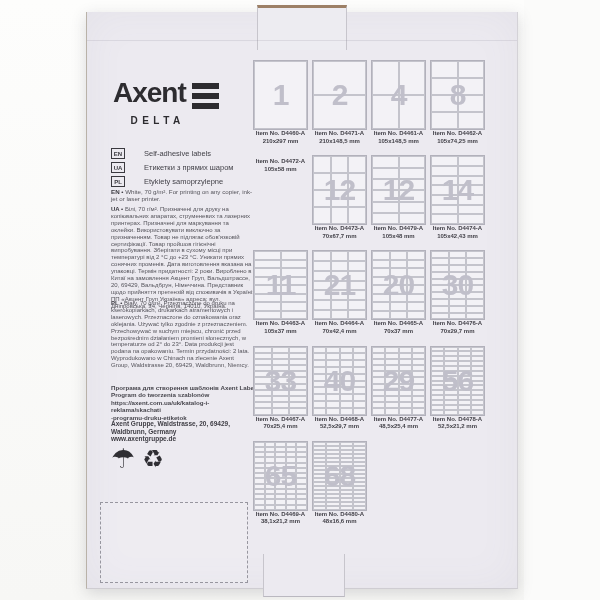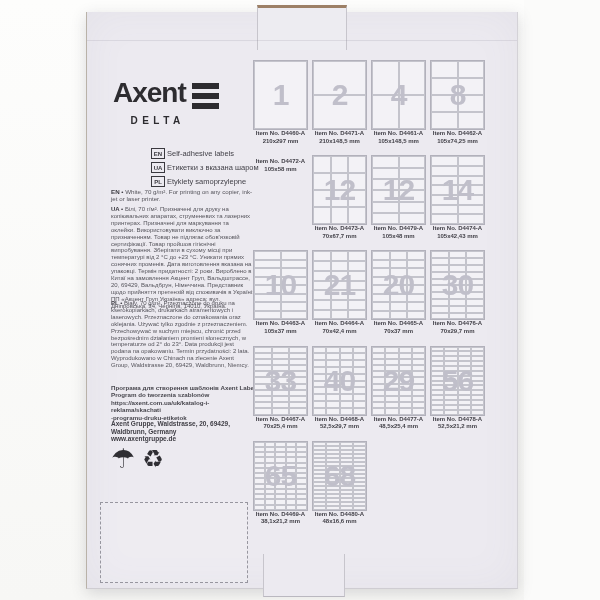--- a/index.html
+++ b/index.html
@@ -16,21 +16,21 @@
        border-left:1px solid #c7c5cc;border-right:1px solid #c7c5cc;border-bottom:1px solid #bab8c0;}
   
   .logo{position:absolute;left:26px;top:68px;display:flex;align-items:flex-start;}
   .logo-text{display:flex;flex-direction:column;align-items:flex-end;}
   .logo-axent{font-size:28px;font-weight:bold;color:#2d2c30;letter-spacing:-1px;line-height:26px;}
   .logo-delta{font-size:10px;font-weight:bold;color:#2d2c30;letter-spacing:4.5px;margin-top:9px;margin-right:1px;}
   .logo-bars{display:flex;flex-direction:column;gap:4px;margin-left:6px;margin-top:3px;}
   .logo-bars div{width:27px;height:6px;background:#2d2c30;}
   
   .langs{position:absolute;left:24px;top:136px;display:flex;flex-direction:column;gap:3px;}
-  .lang-row{display:flex;align-items:center;gap:2px;margin-left:40px;}
+  .lang-row{display:flex;align-items:center;gap:19px;}
   .lang-tag{width:12px;height:9px;border:1px solid #3a393f;color:#3a393f;font-size:6px;font-weight:bold;
             display:flex;align-items:center;justify-content:center;}
   .lang-label{font-size:7.5px;color:#434249;}
   
   .para{position:absolute;left:24px;width:143px;font-size:6px;line-height:6.9px;color:#55545b;text-align:left;}
   .para b{color:#3c3b42;}
   .p-en{top:176px;font-size:6.2px;line-height:7.2px;}
   .p-ua{top:194px;}
   .p-pl{top:288px;}
   .sw-note{position:absolute;left:24px;top:372px;width:145px;font-size:6.2px;line-height:7.4px;font-weight:bold;color:#48474e;}
@@ -74,21 +74,21 @@
       </div>
     </div>
 
     <div class="langs">
       <div class="lang-row">
         <span class="lang-tag">EN</span>
         <span class="lang-label">Self-adhesive labels</span>
       </div>
       <div class="lang-row">
         <span class="lang-tag">UA</span>
-        <span class="lang-label">Етикетки з вказана шаром</span>
+        <span class="lang-label">Етикетки з прямих шаром</span>
       </div>
       <div class="lang-row">
         <span class="lang-tag">PL</span>
         <span class="lang-label">Etykiety samoprzylepne</span>
       </div>
     </div>
 
     <div class="para p-en">
       <b>EN •</b><span> White, 70 g/m². For printing on any copier, ink-jet or laser printer.</span>
     </div>
@@ -253,21 +253,21 @@
               <div class="cell"></div>
               <div class="cell"></div>
               <div class="cell"></div>
               <div class="cell"></div>
               <div class="cell"></div>
               <div class="cell"></div>
               <div class="cell"></div>
               <div class="cell"></div>
               <div class="cell"></div>
             </div>
-            <div class="sheet-num">10</div>
+            <div class="sheet-num">11</div>
           </div>
           <div class="cap">Item No. D4463-A</div>
           <div class="cap">105x37 mm</div>
         </div>
         <div class="sheet-card">
           <div class="sheet">
             <div class="sheet-grid" style="grid-template-columns: repeat(3, 1fr); grid-template-rows: repeat(7, 1fr);">
               <div class="cell"></div>
               <div class="cell"></div>
               <div class="cell"></div>

